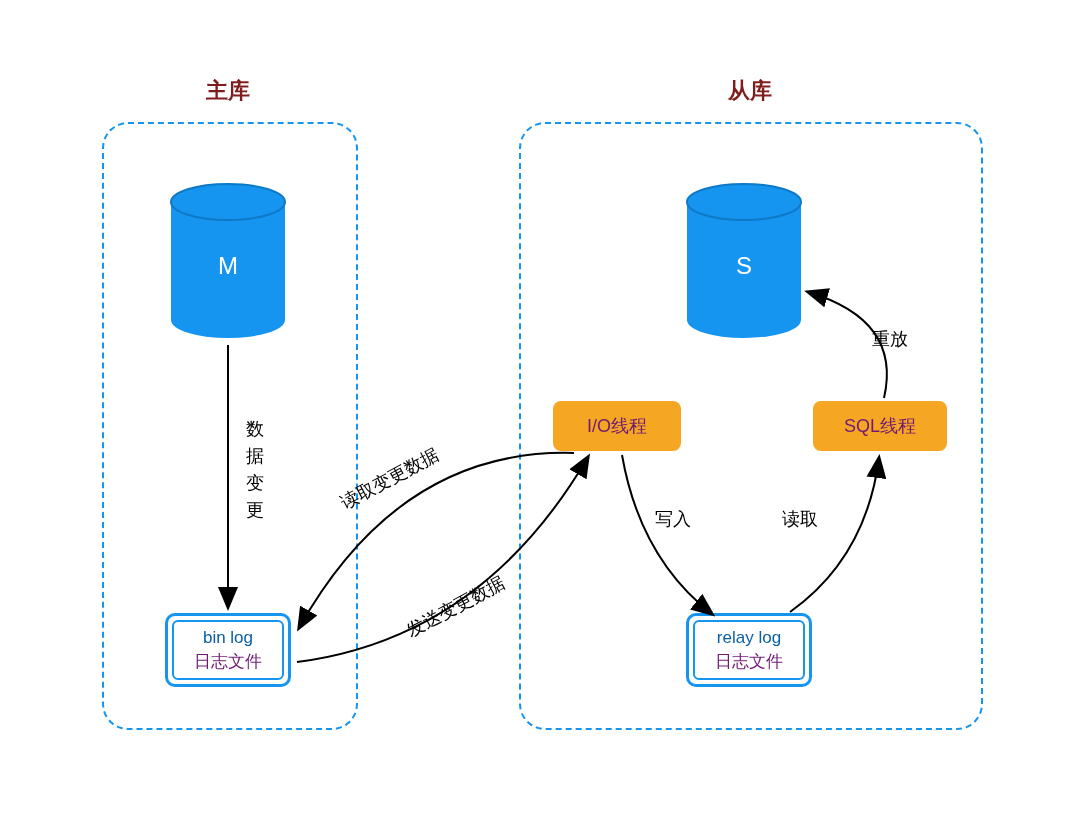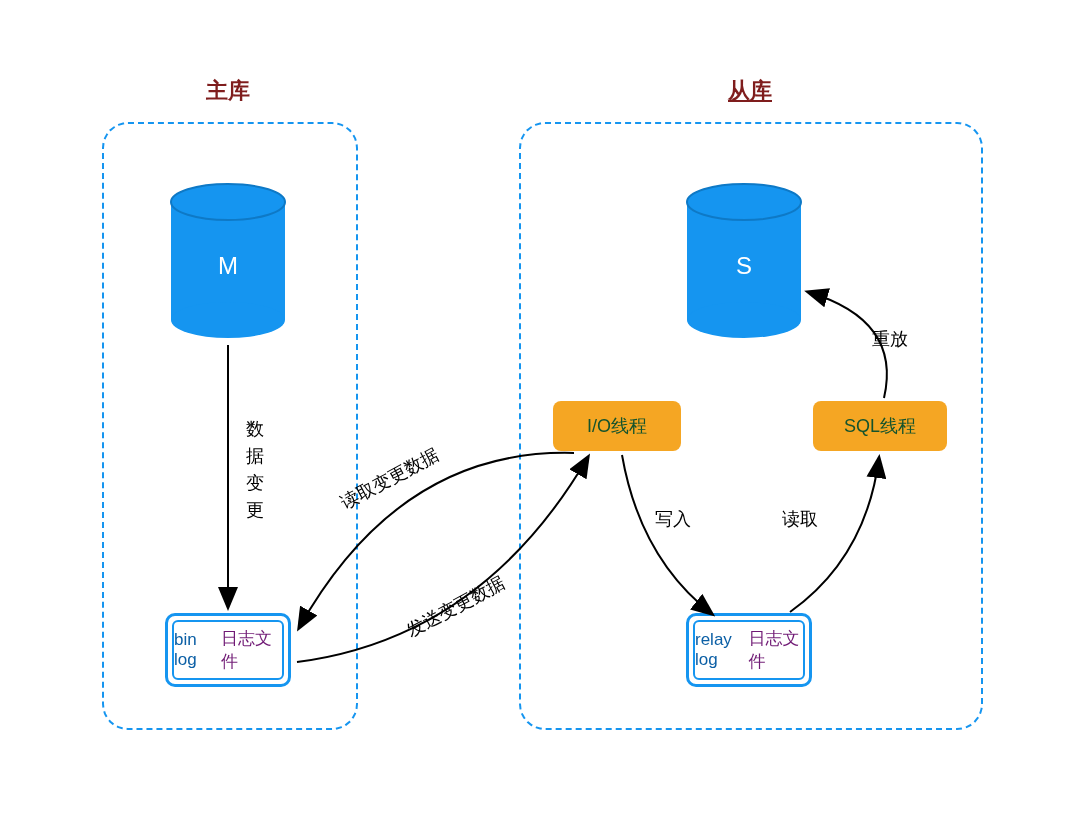--- a/index.html
+++ b/index.html
@@ -52,41 +52,41 @@
     box-sizing: border-box;
     padding: 4px;
   }
   .log-inner {
     width: 100%;
     height: 100%;
     border: 2px solid #1595f0;
     border-radius: 6px;
     background: #ffffff;
     display: flex;
-    flex-direction: row;
+    flex-direction: column;
     align-items: center;
     justify-content: center;
     box-sizing: border-box;
     gap: 2px;
   }
   .log-line1 {
     font-size: 17px;
     color: #0b5fa5;
     font-weight: 500;
   }
   .log-line2 {
     font-size: 17px;
     color: #701a75;
     font-weight: 500;
   }
   .thread-box {
     position: absolute;
     border-radius: 8px;
     background: #f5a623;
-    color: #14532d;
+    color: #701a75;
     font-size: 18px;
     font-weight: 500;
     display: flex;
     align-items: center;
     justify-content: center;
     height: 50px;
   }
   .edge-label {
     position: absolute;
     font-size: 18px;
@@ -103,21 +103,21 @@
     top: 0;
     width: 1080px;
     height: 816px;
     pointer-events: none;
   }
 </style>
 </head>
 <body>
 
 <div class="header" style="left:198px;">主库</div>
-<div class="header" style="left:720px;text-decoration:underline;">从库</div>
+<div class="header" style="left:720px;">从库</div>
 
 <div class="dashed-box" style="left:102px; top:122px; width:252px; height:604px;"></div>
 <div class="dashed-box" style="left:519px; top:122px; width:460px; height:604px;"></div>
 
 <div class="cylinder" style="left:169px; top:182px;">
   <svg class="cyl-svg" width="118" height="158" viewBox="0 0 118 158">
     <ellipse cx="59" cy="20" rx="57" ry="18" fill="#1595f0"></ellipse>
     <rect x="2" y="20" width="114" height="118" fill="#1595f0"></rect>
     <ellipse cx="59" cy="138" rx="57" ry="18" fill="#1595f0"></ellipse>
     <ellipse cx="59" cy="20" rx="57" ry="18" fill="none" stroke="#0e79c6" stroke-width="2"></ellipse>

